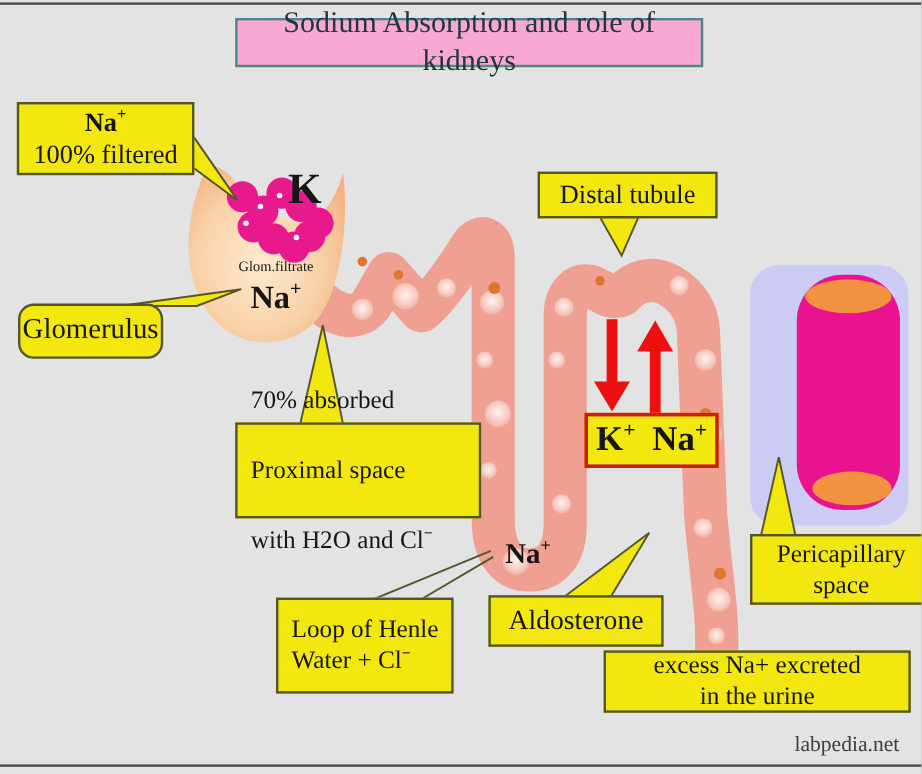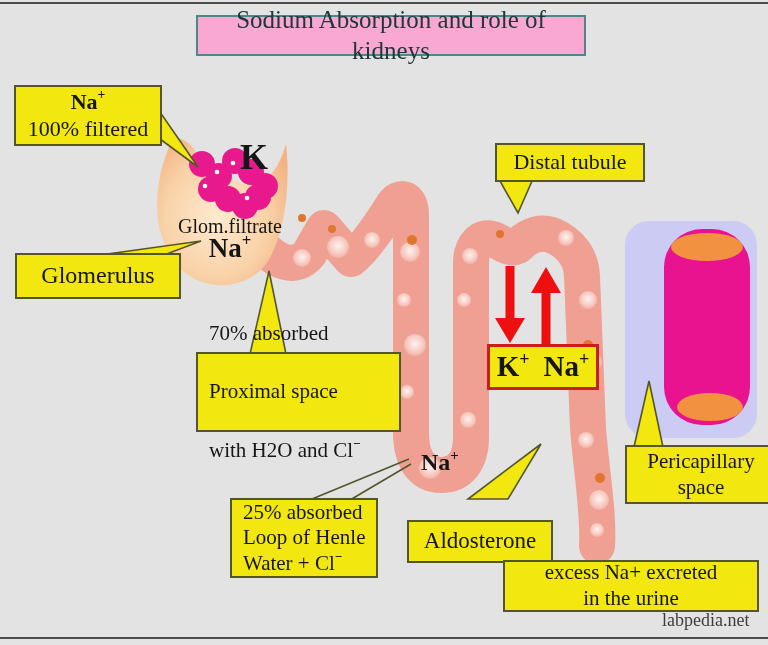--- a/index.html
+++ b/index.html
@@ -22,21 +22,21 @@
     background:#f9a8d4; border:2px solid #4d8787; color:#203838;
     font-size:25px;
   }
   .kna-box { border:3px solid #cc1d1d; font-weight:bold; font-size:29px; flex-direction:row; align-items:center; justify-content:center; }
   .kna-box .gap { margin-left:14px; }
   sup { font-size:62%; font-weight:bold; line-height:0; position:relative; top:-1px; }
   .float-label { position:absolute; z-index:2; }
   .bold { font-weight:bold; }
   .fs21 { font-size:21px; }
   .fs22 { font-size:22px; }
-  .fs23 { font-size:23px;margin-top:24px; }
+  .fs23 { font-size:23px; }
   .fs24 { font-size:24px; }
   .watermark { font-size:18px; color:#3d3d3d; }
 </style>
 </head>
 <body>
 
 <div id="stage">
 
   <div class="frame-line" style="top:2px;"></div>
   <div class="frame-line" style="top:637px;"></div>
@@ -157,59 +157,58 @@
 
   <div class="box title-box" style="left:196px; top:15px; width:390px; height:41px;">
     <div>Sodium Absorption and role of kidneys</div>
   </div>
 
   <div class="box fs22" style="left:14px; top:85px; width:148px; height:61px;">
     <div class="bold"><span>Na</span><sup>+</sup></div>
     <div>100% filtered</div>
   </div>
 
-  <div class="box fs24" style="left:15px; top:253px; width:166px; height:46px;">
+  <div class="box fs24" style="left:15px; top:253px; width:121px; height:46px;border-radius:13px;">
     <div>Glomerulus</div>
   </div>
 
-  <div class="box fs22" style="left:495px; top:143px; width:150px; height:39px;">
+  <div class="box fs22" style="left:448px; top:143px; width:150px; height:39px;">
     <div>Distal tubule</div>
   </div>
 
   <div class="box left fs21" style="left:196px; top:352px; width:205px; height:80px;gap:33px;">
     <div>70% absorbed</div>
     <div>Proximal space</div>
     <div><span>with H2O and Cl</span><sup>−</sup></div>
   </div>
 
   <div class="box left fs21" style="left:230px; top:498px; width:148px; height:80px;">
-    <div>25% absorbed</div>
     <div>Loop of Henle</div>
     <div><span>Water + Cl</span><sup>−</sup></div>
   </div>
 
   <div class="box kna-box" style="left:487px; top:344px; width:112px; height:46px;">
     <span><span>K</span><sup>+</sup></span>
     <span class="gap"><span>Na</span><sup>+</sup></span>
   </div>
 
 
   <div class="box fs23" style="left:407px; top:496px; width:146px; height:43px;">
     <div>Aldosterone</div>
   </div>
 
   <div class="box fs21" style="left:625px; top:445px; width:152px; height:59px;">
     <div>Pericapillary</div>
     <div>space</div>
   </div>
 
-  <div class="box fs21" style="left:503px; top:560px; width:256px; height:52px;">
+  <div class="box fs21" style="left:503px; top:542px; width:256px; height:52px;">
     <div>excess Na+ excreted</div>
     <div>in the urine</div>
   </div>
 
   <div class="float-label bold" style="left:240px; top:136px; font-size:36px;">K</div>
-  <div class="float-label" style="left:178px; top:215px; width:104px; text-align:center; font-size:20px;">Glom.filtrate</div>
+  <div class="float-label" style="left:178px; top:215px; width:104px; text-align:center; font-size:12px;">Glom.filtrate</div>
   <div class="float-label bold" style="left:194px; top:233px; width:72px; text-align:center; font-size:27px;"><span>Na</span><sup>+</sup></div>
   <div class="float-label bold" style="left:421px; top:449px; font-size:24px;"><span>Na</span><sup>+</sup></div>
   <div class="float-label watermark" style="left:662px; top:610px;">labpedia.net</div>
 
 </div>
 
 </body></html>

